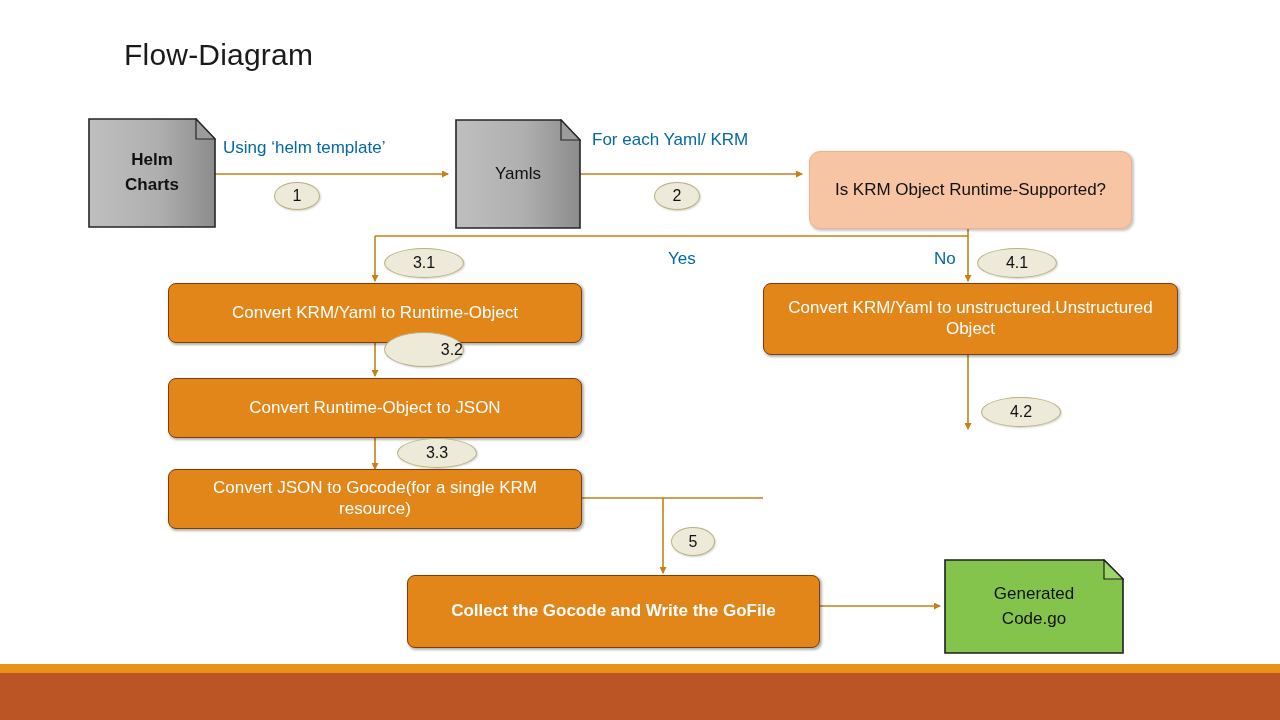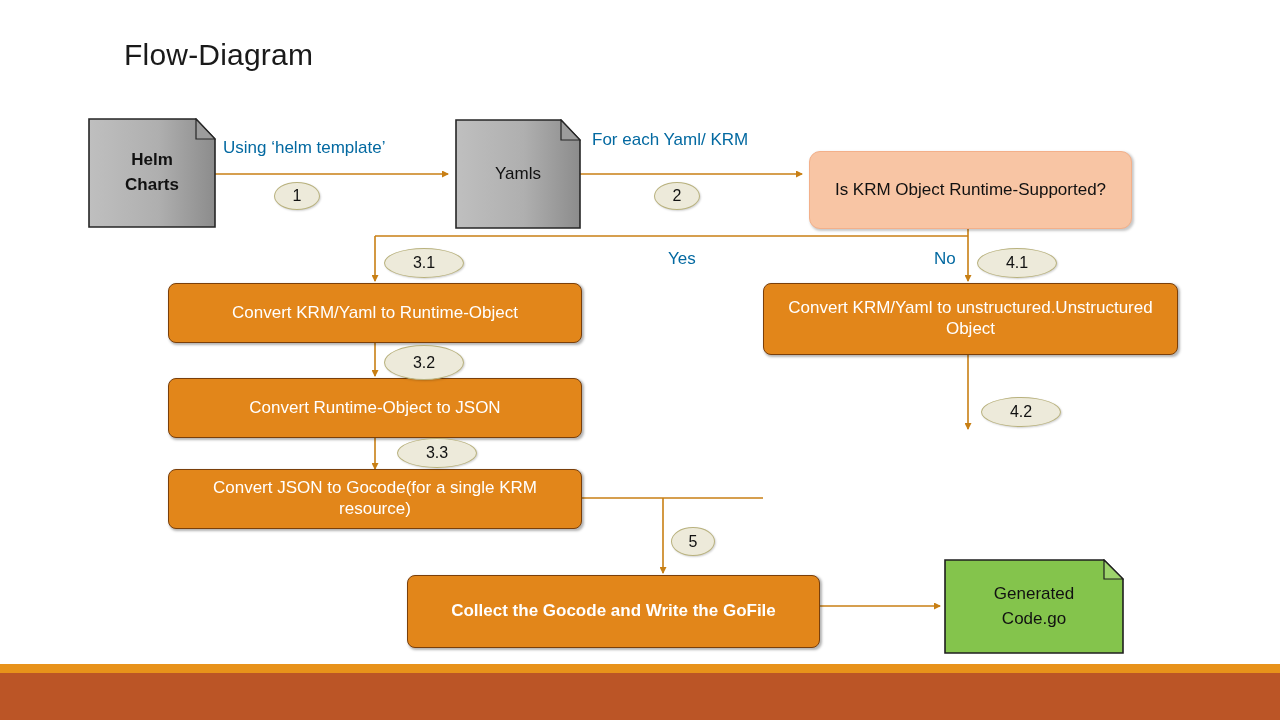--- a/index.html
+++ b/index.html
@@ -268,21 +268,21 @@
   </div>
 
   <div class="badge" style="left:654px; top:182px; width:46px; height:28px;">
     <span>2</span>
   </div>
 
   <div class="badge" style="left:384px; top:248px; width:80px; height:30px;">
     <span>3.1</span>
   </div>
 
-  <div class="badge" style="left:384px; top:345px; width:80px; height:35px;">
+  <div class="badge" style="left:384px; top:332px; width:80px; height:35px;justify-content:flex-end;">
     <span>3.2</span>
   </div>
 
   <div class="badge" style="left:397px; top:438px; width:80px; height:30px;">
     <span>3.3</span>
   </div>
 
   <div class="badge" style="left:977px; top:248px; width:80px; height:30px;">
     <span>4.1</span>
   </div>

